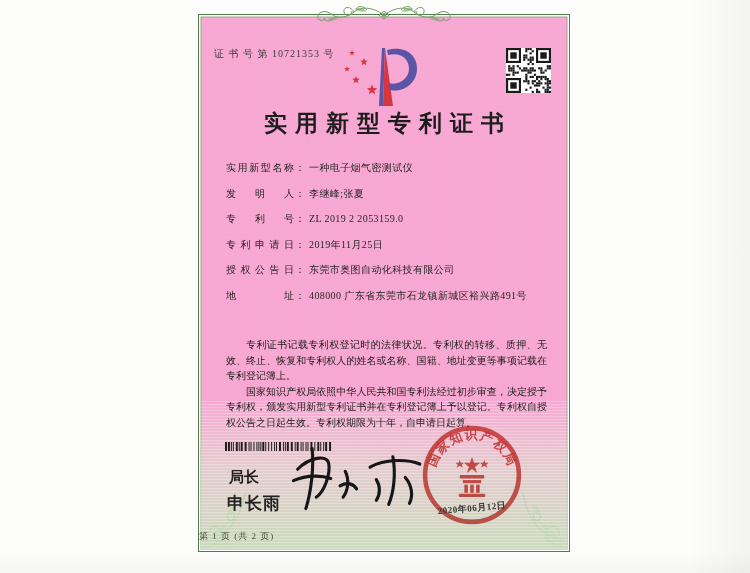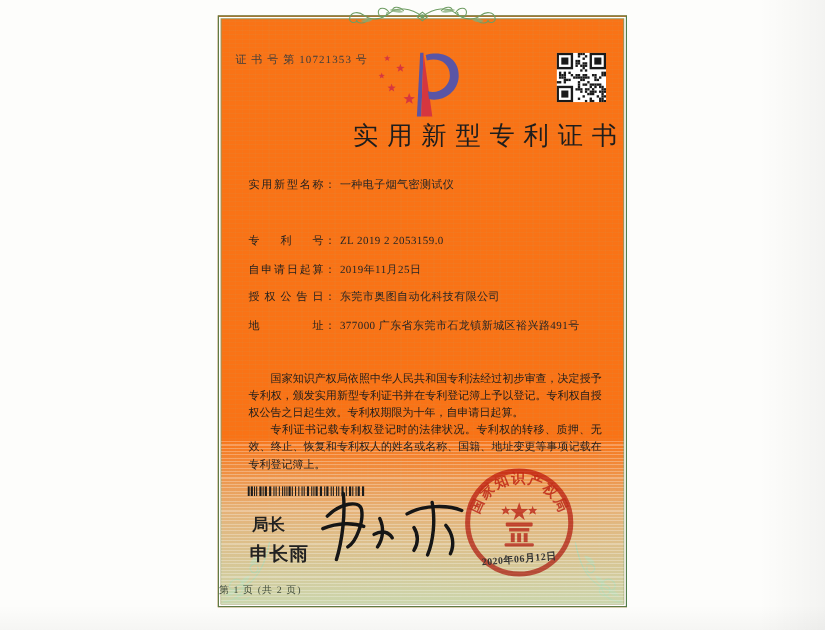--- a/index.html
+++ b/index.html
@@ -8,43 +8,43 @@
     background:#fdfdfb;
     font-family:"Liberation Serif","DejaVu Serif",serif;
     -webkit-font-smoothing:antialiased;
   }
   .scan-shade{position:absolute;inset:0;background:
     linear-gradient(90deg, rgba(0,0,0,0) 92%, rgba(0,0,0,.04) 100%),
     linear-gradient(0deg, rgba(0,0,0,.03) 0%, rgba(0,0,0,0) 4%);pointer-events:none;}
   
   .cert-frame{
     position:absolute;left:198px;top:14px;width:370px;height:536px;
-    background:#f97316;
+    background:#f9a8d4;
     border:1px solid #4f7d4a;
     box-shadow: inset 0 0 0 1.5px #ffffff, inset 0 0 0 2.5px rgba(125,162,114,.75);
   }
   .cert-frame::before{ 
     content:"";position:absolute;inset:3px;pointer-events:none;
     background:
       repeating-linear-gradient(0deg, rgba(160,185,150,.06) 0 1px, transparent 1px 4px),
       repeating-linear-gradient(90deg, rgba(160,185,150,.04) 0 1px, transparent 1px 6px);
   }
   .green-band{
     position:absolute;left:2px;right:2px;bottom:2px;height:150px;pointer-events:none;
     background:
       repeating-linear-gradient(0deg, rgba(255,255,255,.28) 0 1px, transparent 1px 3px),
       linear-gradient(180deg, rgba(213,232,203,0) 0%, rgba(213,232,203,.55) 45%, rgba(199,224,188,.9) 100%);
   }
   
   .cert-number{position:absolute;left:15px;top:32px;font-size:10px;color:#3d3d3d;letter-spacing:1px;}
   .logo{position:absolute;left:140px;top:29px;width:85px;height:70px;}
   .qr{position:absolute;left:307px;top:33px;width:45px;height:45px;}
   .title{
-    position:absolute;left:0;right:0;top:93px;text-align:right;
-    font-size:23px;font-weight:400;color:#1d1d1d;letter-spacing:8px;text-indent:8px;
+    position:absolute;left:0;right:0;top:93px;text-align:center;
+    font-size:23px;font-weight:700;color:#1d1d1d;letter-spacing:8px;text-indent:8px;
   }
   
   .field-row{position:absolute;left:27px;right:6px;height:16px;font-size:10px;color:#262626;white-space:nowrap;}
   .f-label{display:inline-block;width:68px;text-align:justify;text-align-last:justify;color:#1f1f1f;vertical-align:top;}
   .f-colon{display:inline-block;margin:0 4px 0 1px;}
   .f-value{letter-spacing:.4px;}
   .pair2{position:absolute;left:189px;top:0;}
   
   .paras{position:absolute;left:27px;top:322px;width:321px;font-size:10px;line-height:15.6px;color:#1c1c1c;}
   .paras p{margin:0;text-indent:2em;text-align:justify;}
@@ -256,36 +256,39 @@
         <rect x="1" y="15" width="5" height="5" fill="#ffffff"></rect>
         <rect x="2" y="16" width="3" height="3" fill="#1a1a1a"></rect>
       </g>
   </svg>
 
   <div class="title">实用新型专利证书</div>
 
   <div class="field-row" style="top:146px">
     <span class="f-label">实用新型名称</span><span class="f-colon">：</span><span class="f-value">一种电子烟气密测试仪</span>
   </div>
+  <div class="field-row" style="top:172px">
+    <span class="f-label">发明人</span><span class="f-colon">：</span><span class="f-value">李继峰;张夏</span>
+  </div>
   <div class="field-row" style="top:197px">
     <span class="f-label">专利号</span><span class="f-colon">：</span><span class="f-value">ZL 2019 2 2053159.0</span>
   </div>
   <div class="field-row" style="top:223px">
-    <span class="f-label">自申请日起算</span><span class="f-colon">：</span><span class="f-value">2019年11月25日</span>
+    <span class="f-label">专利申请日</span><span class="f-colon">：</span><span class="f-value">2019年11月25日</span>
   </div>
   <div class="field-row" style="top:248px">
     <span class="f-label">授权公告日</span><span class="f-colon">：</span><span class="f-value">东莞市奥图自动化科技有限公司</span>
   </div>
   <div class="field-row" style="top:274px">
-    <span class="f-label">地址</span><span class="f-colon">：</span><span class="f-value">377000 广东省东莞市石龙镇新城区裕兴路491号</span>
+    <span class="f-label">地址</span><span class="f-colon">：</span><span class="f-value">408000 广东省东莞市石龙镇新城区裕兴路491号</span>
   </div>
 
   <div class="paras">
+    <p>专利证书记载专利权登记时的法律状况。专利权的转移、质押、无效、终止、恢复和专利权人的姓名或名称、国籍、地址变更等事项记载在专利登记簿上。</p>
     <p>国家知识产权局依照中华人民共和国专利法经过初步审查，决定授予专利权，颁发实用新型专利证书并在专利登记簿上予以登记。专利权自授权公告之日起生效。专利权期限为十年，自申请日起算。</p>
-    <p>专利证书记载专利权登记时的法律状况。专利权的转移、质押、无效、终止、恢复和专利权人的姓名或名称、国籍、地址变更等事项记载在专利登记簿上。</p>
   </div>
 
   <svg class="barcode" viewBox="0 0 110 9" preserveAspectRatio="none">
     <g id="barcode-bars" fill="#1c1c1c">
         <rect x="0" y="0" width="2" height="9"></rect>
         <rect x="3" y="0" width="2" height="9"></rect>
         <rect x="6" y="0" width="1" height="9"></rect>
         <rect x="8" y="0" width="1" height="9"></rect>
         <rect x="11" y="0" width="2" height="9"></rect>
         <rect x="14" y="0" width="1" height="9"></rect>

